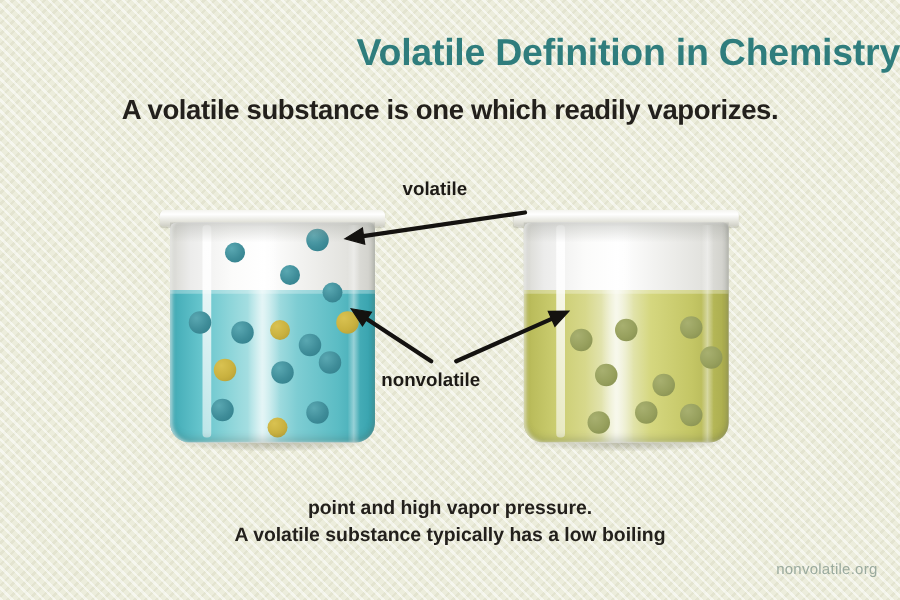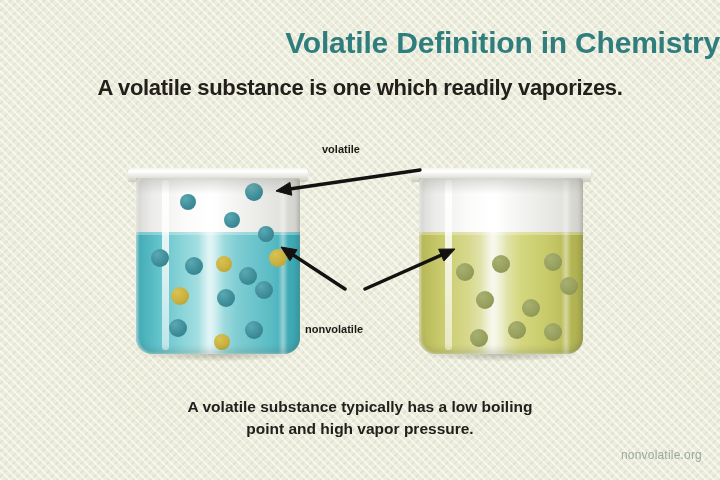--- a/index.html
+++ b/index.html
@@ -64,27 +64,27 @@
     right: 18px;
     top: 448px;
     font-size: 12px;
     color: #9aaa9e;
     letter-spacing: 0.2px;
   }
 
   
   .ann-label {
     position: absolute;
-    font-size: 11px;
+    font-size: 15px;
     font-weight: bold;
     color: #1d1a16;
     white-space: nowrap;
   }
   #label-volatile { left: 322px; top: 143px; }
-  #label-nonvolatile { left: 305px; top: 296px; margin-top: 27px; }
+  #label-nonvolatile { left: 305px; top: 296px; }
 
   .arrow-layer {
     position: absolute;
     left: 0; top: 0;
     width: 720px; height: 480px;
     pointer-events: none;
   }
 
   
   .beaker {
@@ -301,19 +301,19 @@
         <polygon points="281,247 297.1069855322203,249.79553520186144 289.9744517928916,260.6641580427433" stroke-width="1"></polygon>
         <line x1="365" y1="289" x2="444.0342614165569" y2="253.87366159264135" stroke-width="3.4" stroke-linecap="round"></line>
         <polygon points="455,249 443.93272680004355,261.0318520568334 438.6529267413487,249.15230192477003" stroke-width="1"></polygon>
       </g>
   </svg>
 
   <div class="ann-label" id="label-volatile">volatile</div>
   <div class="ann-label" id="label-nonvolatile">nonvolatile</div>
 
   <div class="caption">
+    <div>point and high vapor pressure.</div>
     <div>A volatile substance typically has a low boiling</div>
-    <div>point and high vapor pressure.</div>
   </div>
 
   <div class="watermark">nonvolatile.org</div>
 
 </div>
 
 </body></html>

